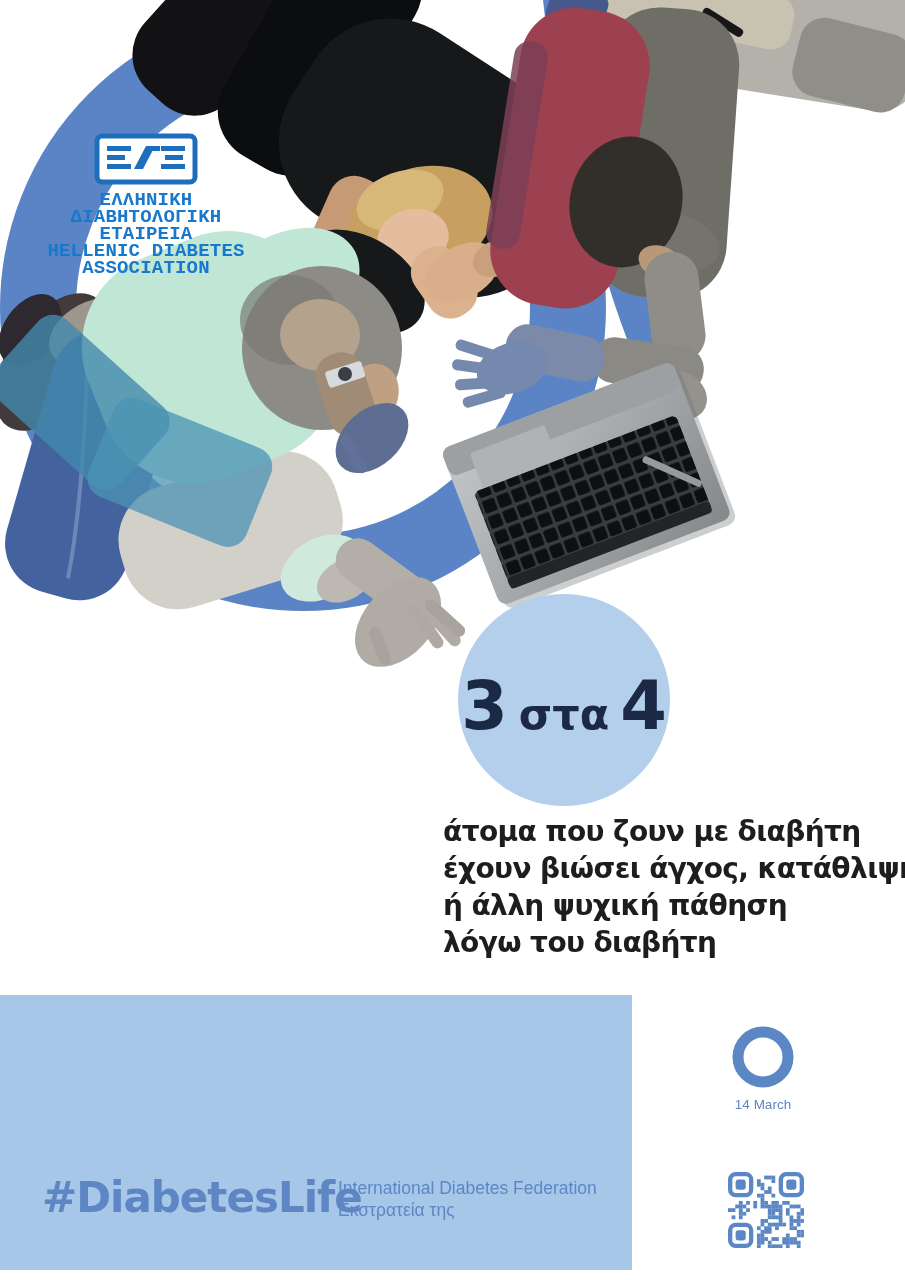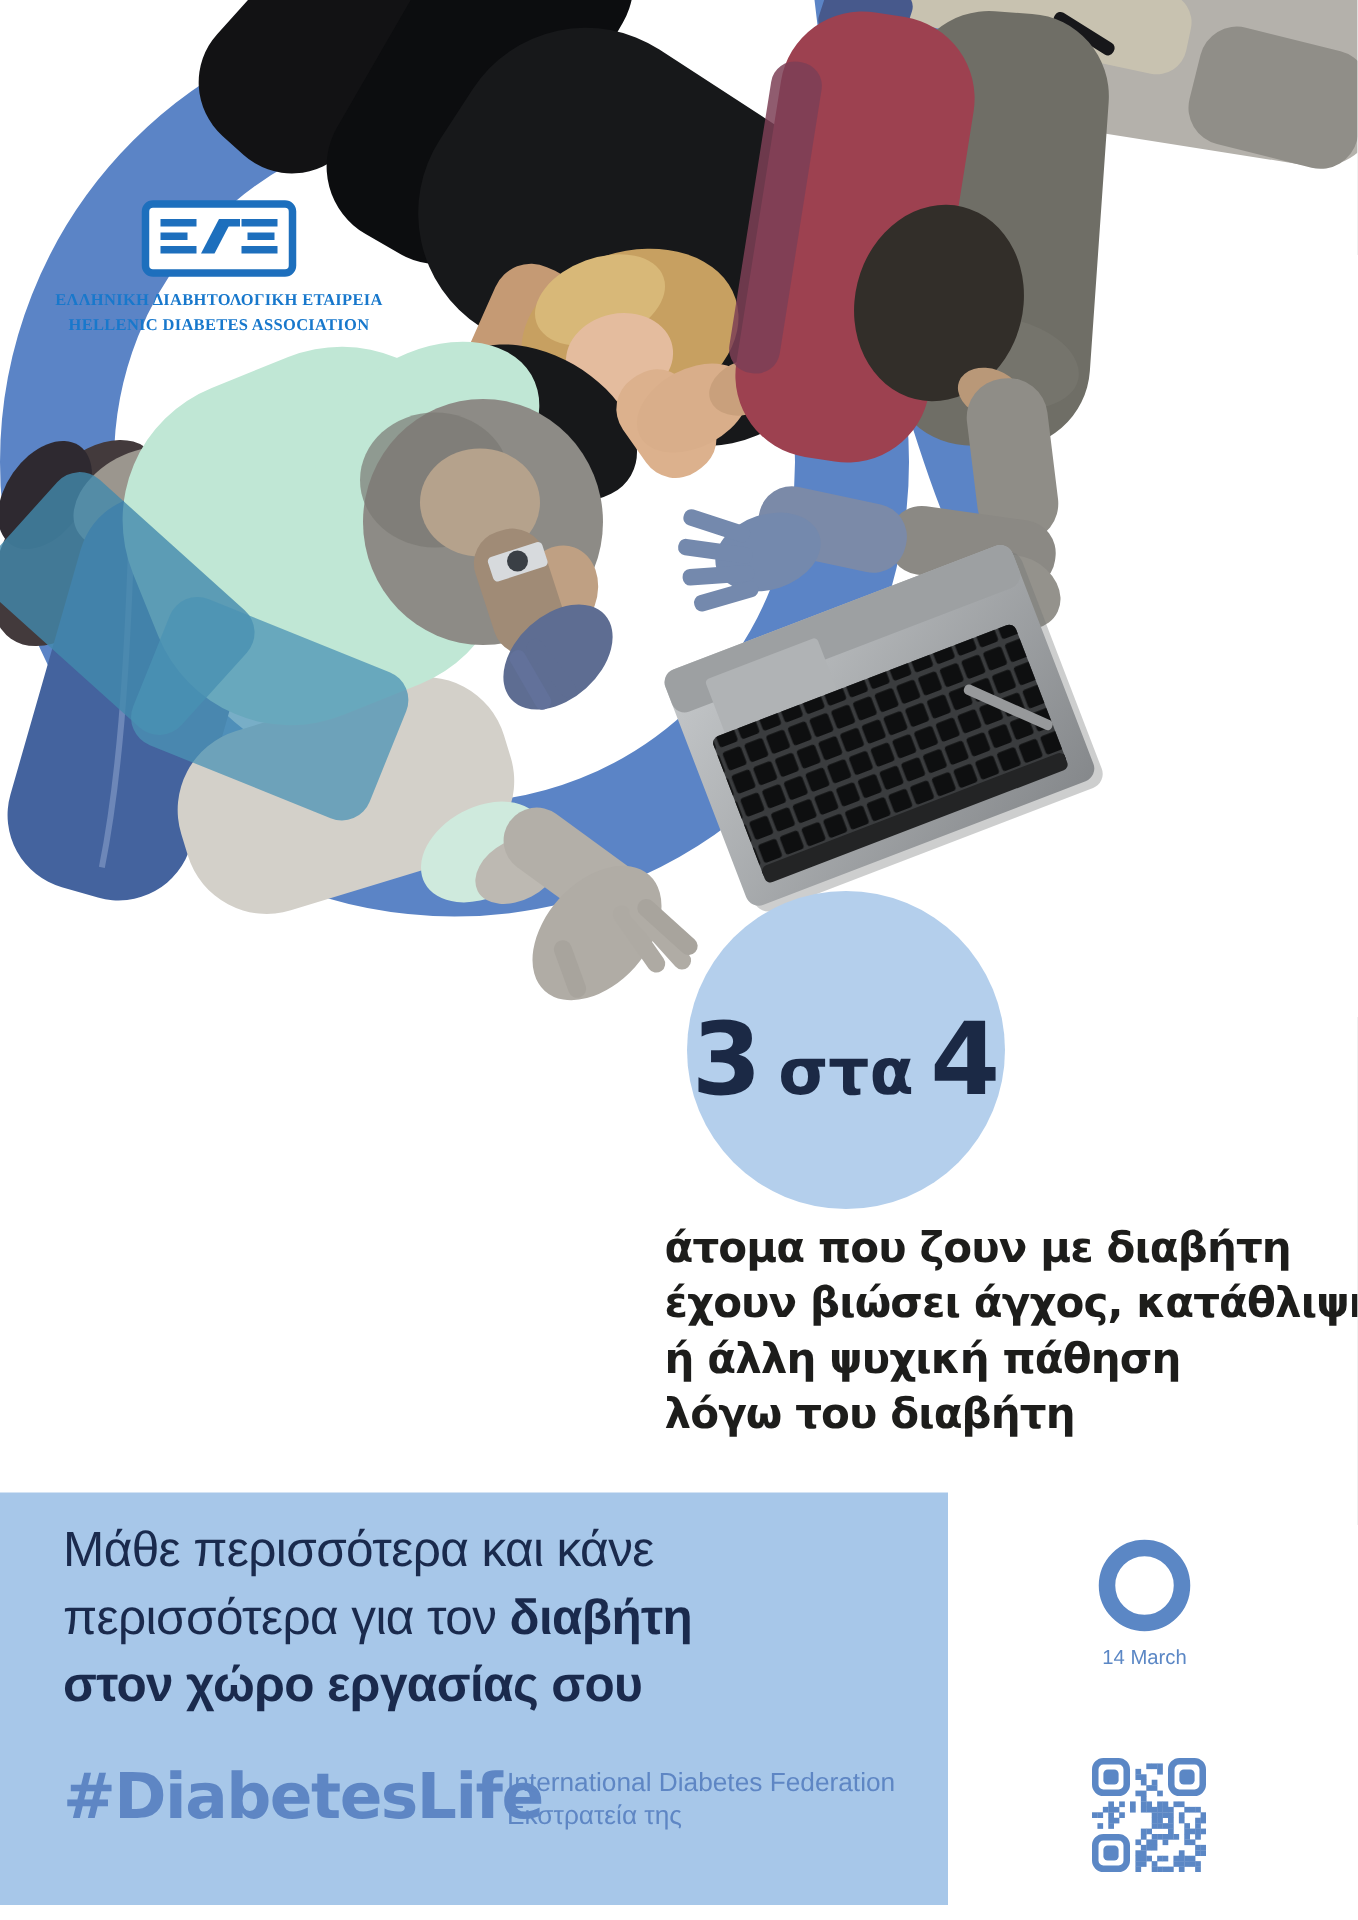--- a/index.html
+++ b/index.html
@@ -6,21 +6,21 @@
     --ring-blue:#5b84c6; --wdd-blue:#5b87c5; --circle-blue:#b4cfec;
     --band-blue:#a7c7e9; --navy:#1a2a4d; --text-dark:#1d1d1b; --hda-blue:#1878cc;
   }
   html,body{margin:0;padding:0;background:#e8e8e8;}
   .poster{position:relative;width:905px;height:1280px;background:#ffffff;overflow:hidden;
           font-family:"DejaVu Sans",sans-serif;margin:0 auto;}
   .hero{position:absolute;left:0;top:0;}
   
   .hda{position:absolute;left:20px;top:133px;width:252px;text-align:center;}
   .hda-box{display:block;margin:0 auto 7px auto;}
-  .hda-name{font-family:Liberation Serif, serif;font-weight:700;font-size:11px;
+  .hda-name{font-family:Liberation Mono, monospace;font-weight:700;font-size:19px;
             line-height:17px;color:var(--hda-blue);letter-spacing:.2px;}
   
   .stat-circle{position:absolute;left:458px;top:594px;width:212px;height:212px;border-radius:50%;
                background:var(--circle-blue);display:flex;align-items:baseline;justify-content:center;
                padding-top:79px;box-sizing:border-box;color:#1b2945;}
   .stat-big{font-size:67px;font-weight:700;line-height:1;}
   .stat-mid{font-size:43px;font-weight:700;line-height:1;margin:0 11px;}
   
   .stat-text{position:absolute;left:443px;top:813px;color:var(--text-dark);font-weight:700;
              font-size:28px;line-height:37px;letter-spacing:-0.6px;white-space:nowrap;}
@@ -171,25 +171,20 @@
   </div>
 
   <div class="stat-text">
     <div>άτομα που ζουν με διαβήτη</div>
     <div>έχουν βιώσει άγχος, κατάθλιψη</div>
     <div>ή άλλη ψυχική πάθηση</div>
     <div>λόγω του διαβήτη</div>
   </div>
 
   <div class="band">
-    <div class="headline">
-      <div>Μάθε περισσότερα και κάνε</div>
-      <div><span>περισσότερα για τον </span><span class="b">διαβήτη</span></div>
-      <div class="b">στον χώρο εργασίας σου</div>
-    </div>
     <div class="hashtag">#DiabetesLife</div>
     <div class="campaign">
       <div>International Diabetes Federation</div>
       <div>Εκστρατεία της</div>
     </div>
   </div>
 
   <div class="wdd">
     <svg class="wdd-ring" width="72" height="72" viewBox="0 0 72 72">
       <circle cx="36" cy="36" r="25" fill="none" stroke="#5b87c5" stroke-width="11"></circle>

